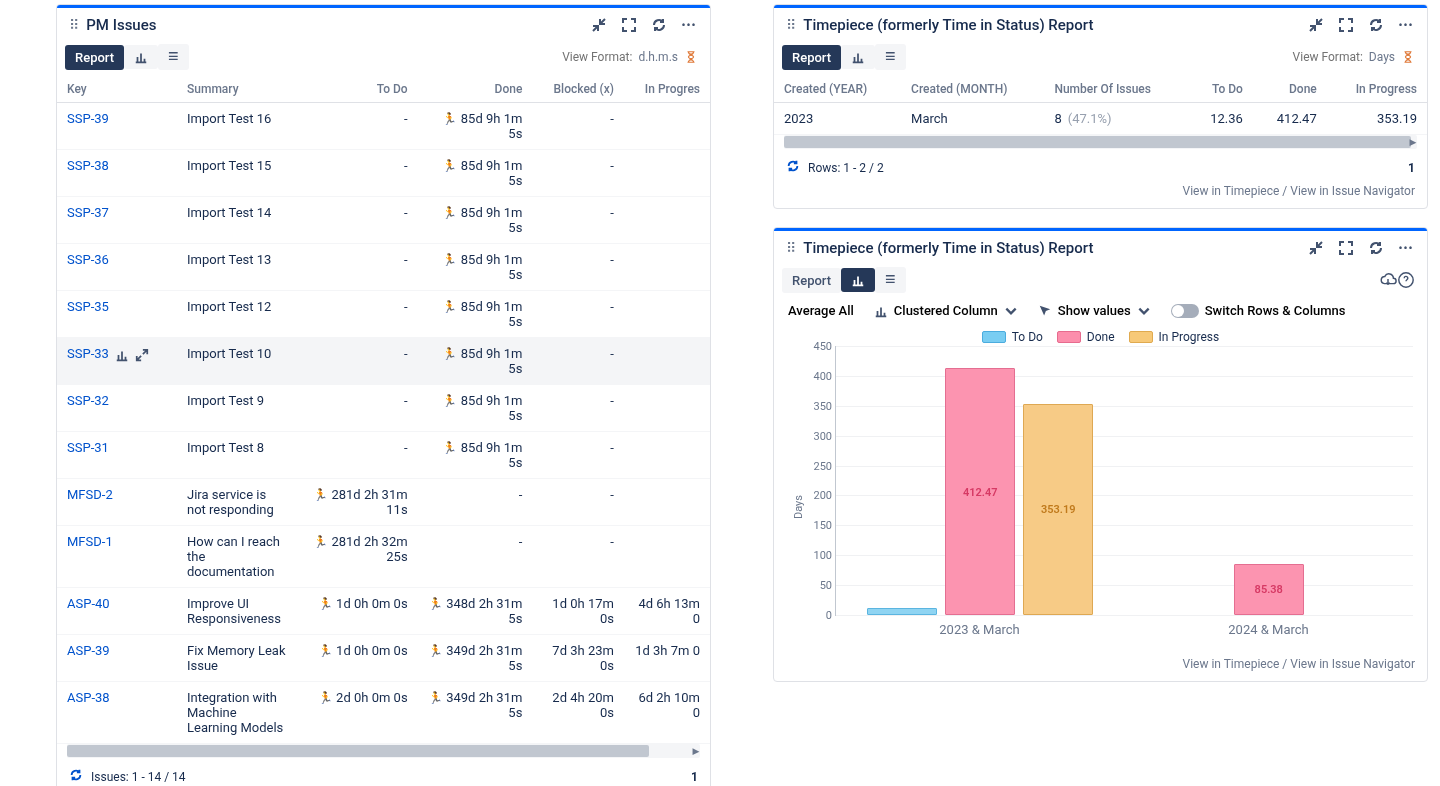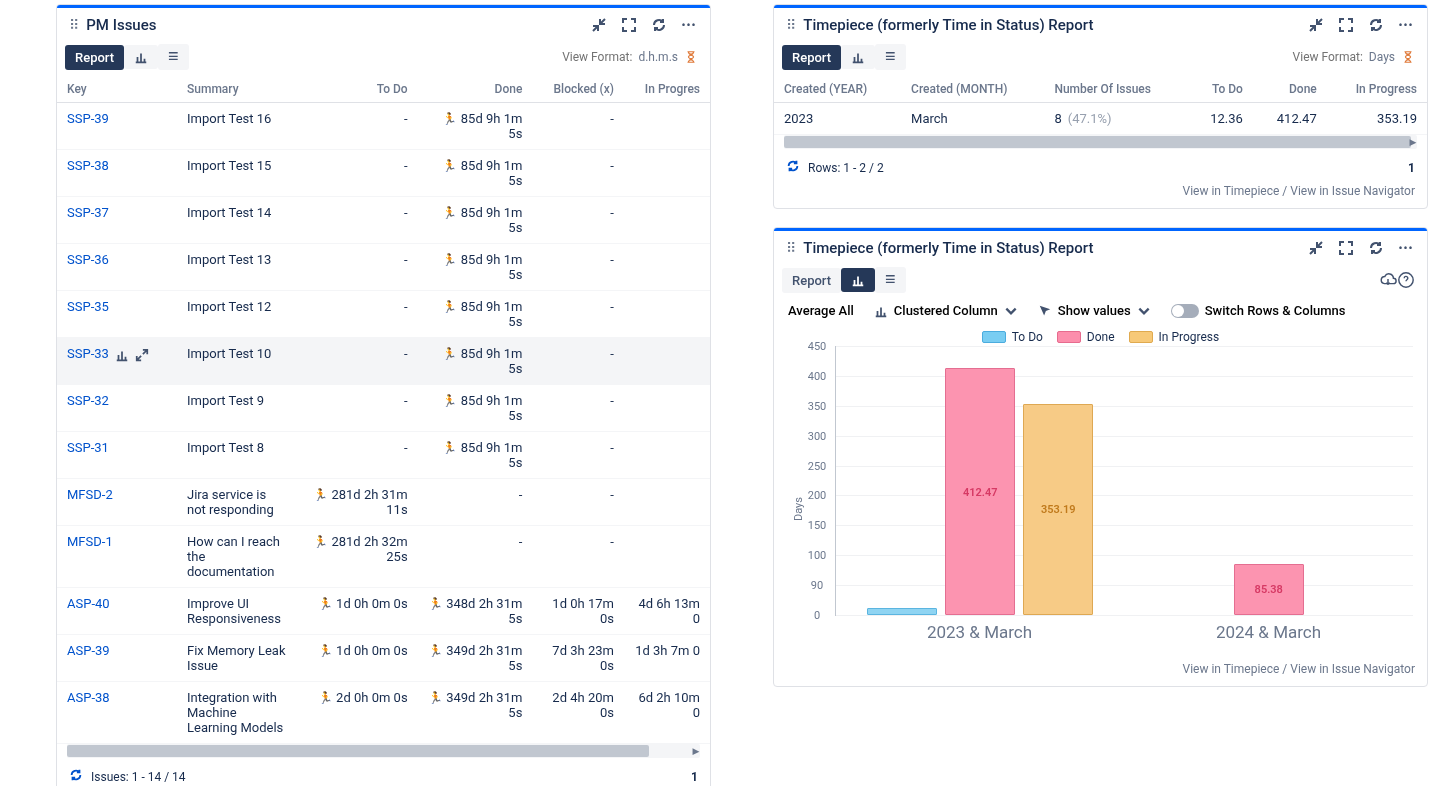--- a/index.html
+++ b/index.html
@@ -51,32 +51,32 @@
   .legend .item{display:flex;align-items:center;gap:6px;}
   .sw{width:24px;height:12px;border-radius:2px;}
   .sw.todo{background:#79cdf2;border:1px solid #4bacde;}
   .sw.done{background:#fc8eac;border:1px solid #e76b8e;}
   .sw.prog{background:#f7c978;border:1px solid #e0aa4f;}
   .chart-wrap{display:flex; padding:0 14px 6px 14px;}
   .ylabel{writing-mode:vertical-rl; transform:rotate(180deg); font-size:11px; color:#6b778c; text-align:center; padding:0 4px 30px 0;}
   .chart-area{flex:1;}
   .plot{position:relative; height:270px; border-left:1px solid #c1c7d0; border-bottom:1px solid #c1c7d0; margin-left:30px;}
   .grid{position:absolute;left:0;right:0;border-top:1px solid #f0f1f3;}
-  .tick{position:absolute;left:-34px;width:30px;text-align:center;font-size:11px;color:#6b778c;transform:translateY(-50%);}
+  .tick{position:absolute;left:-34px;width:30px;text-align:right;font-size:11px;color:#6b778c;transform:translateY(-50%);}
   .groups{position:absolute;inset:0;display:flex;}
   .group{flex:1;display:flex;align-items:flex-end;justify-content:center;gap:8px;}
   .bar{width:70px;border-radius:1px;position:relative;}
   .bar.todo{background:#8fd4f2;border:1px solid #5bb5e0;}
   .bar.done{background:#fc94b0;border:1px solid #e46e91;}
   .bar.prog{background:#f7cb86;border:1px solid #dea853;}
   .bar .lbl{position:absolute;left:0;right:0;top:50%;transform:translateY(-50%);text-align:center;font-size:11px;font-weight:600;}
   .bar.done .lbl{color:#d63964;}
   .bar.prog .lbl{color:#c07a1c;}
   .xlabels{display:flex;margin-left:30px;}
-  .xlabels div{flex:1;text-align:center;font-size:17px;color:#6b778c;padding-top:6px;}
+  .xlabels div{flex:1;text-align:center;font-size:13px;color:#6b778c;padding-top:6px;}
   .dots-icon::before{content:"≡"; font-size:18px; color:#42526e; line-height:14px;}
   .cloud, .help { width:18px; height:18px; display:inline-flex; align-items:center; justify-content:center; color:#42526e;}
 </style>
 </head>
 <body>
 
 <div class="dashboard">
 
   <div class="col">
     <div class="panel">
@@ -432,21 +432,21 @@
           <span class="item"><span class="sw done"></span>Done</span>
           <span class="item"><span class="sw prog"></span>In Progress</span>
         </div>
       <div class="chart-wrap">
         <div class="ylabel">Days</div>
         <div class="chart-area">
           <div class="plot" id="plot">
               <div class="grid" style="top:100%"></div>
               <div class="tick" style="top:100%">0</div>
               <div class="grid" style="top:88.88888888888889%"></div>
-              <div class="tick" style="top:88.88888888888889%">90</div>
+              <div class="tick" style="top:88.88888888888889%">50</div>
               <div class="grid" style="top:77.77777777777777%"></div>
               <div class="tick" style="top:77.77777777777777%">100</div>
               <div class="grid" style="top:66.66666666666667%"></div>
               <div class="tick" style="top:66.66666666666667%">150</div>
               <div class="grid" style="top:55.55555555555556%"></div>
               <div class="tick" style="top:55.55555555555556%">200</div>
               <div class="grid" style="top:44.44444444444444%"></div>
               <div class="tick" style="top:44.44444444444444%">250</div>
               <div class="grid" style="top:33.33333333333334%"></div>
               <div class="tick" style="top:33.33333333333334%">300</div>

